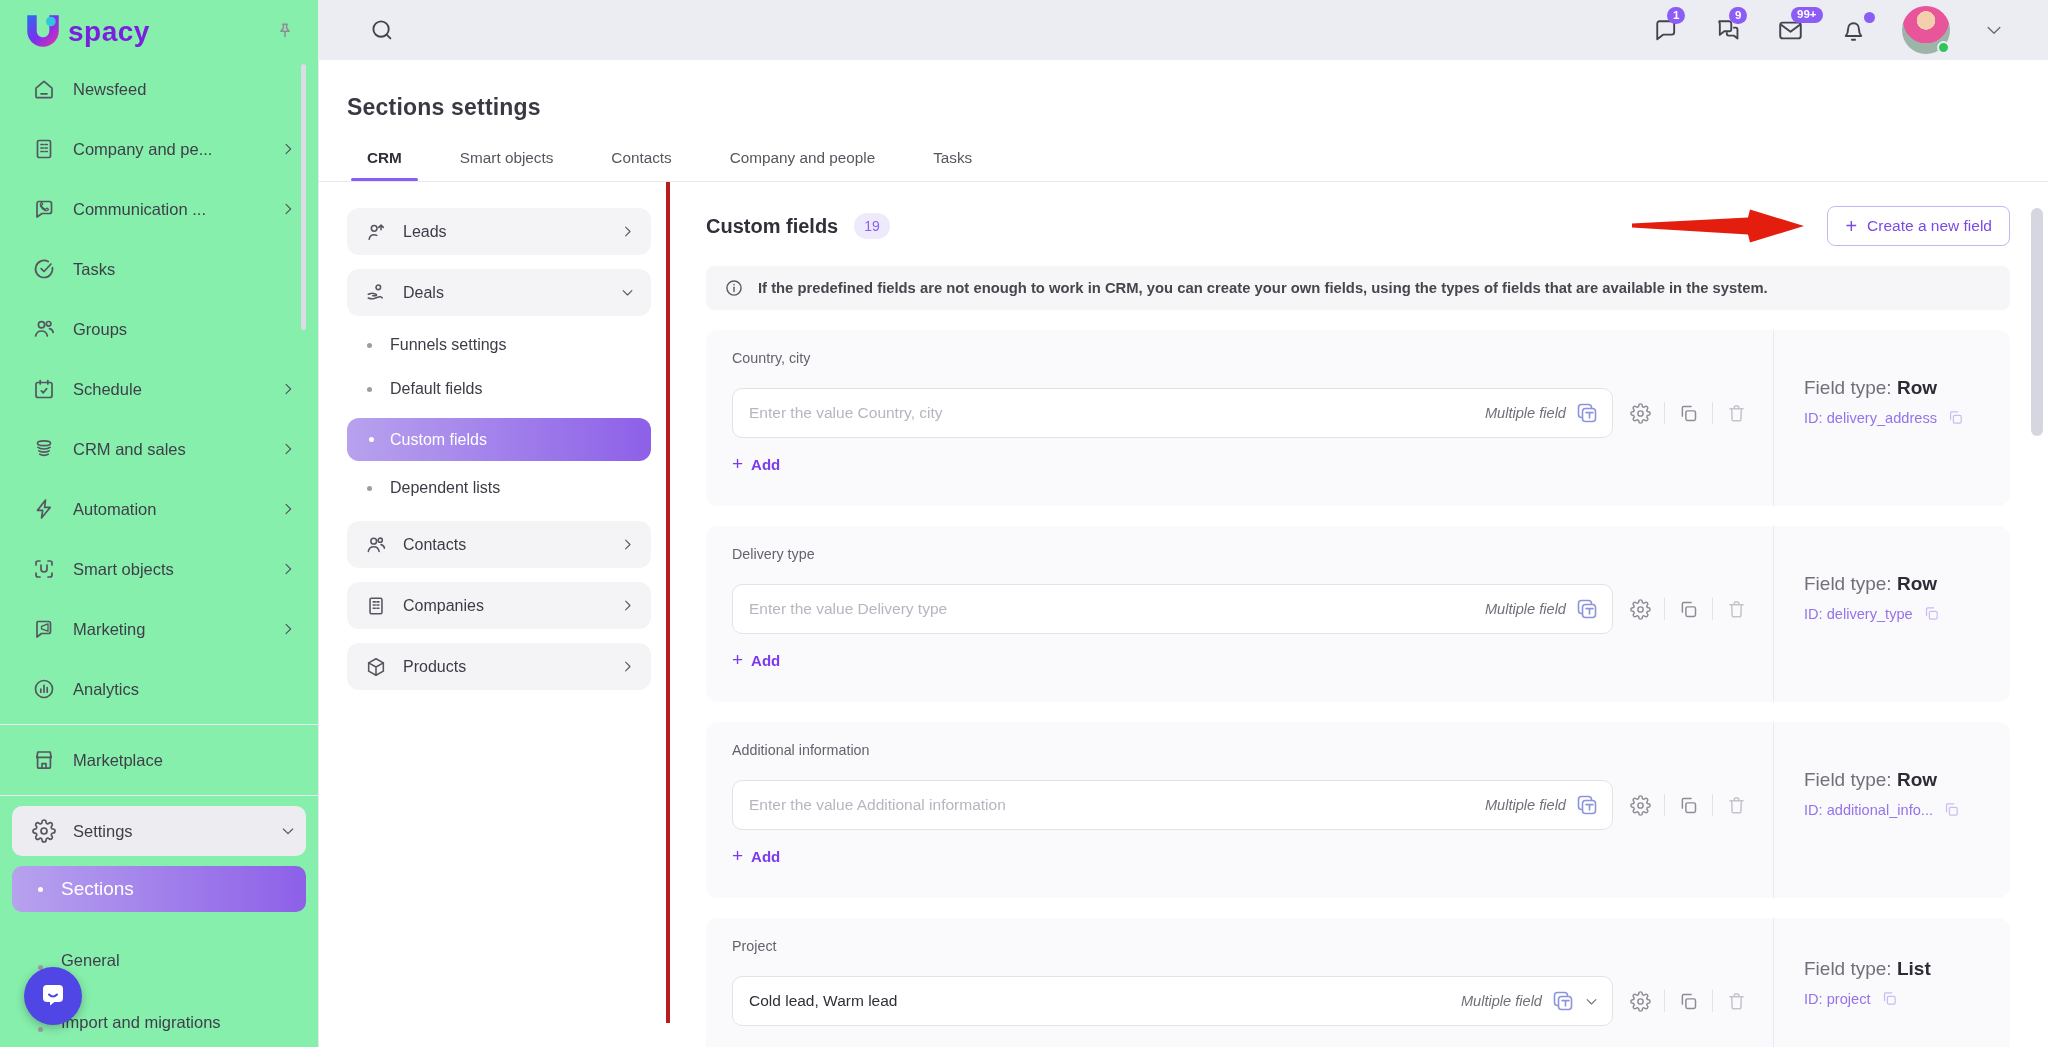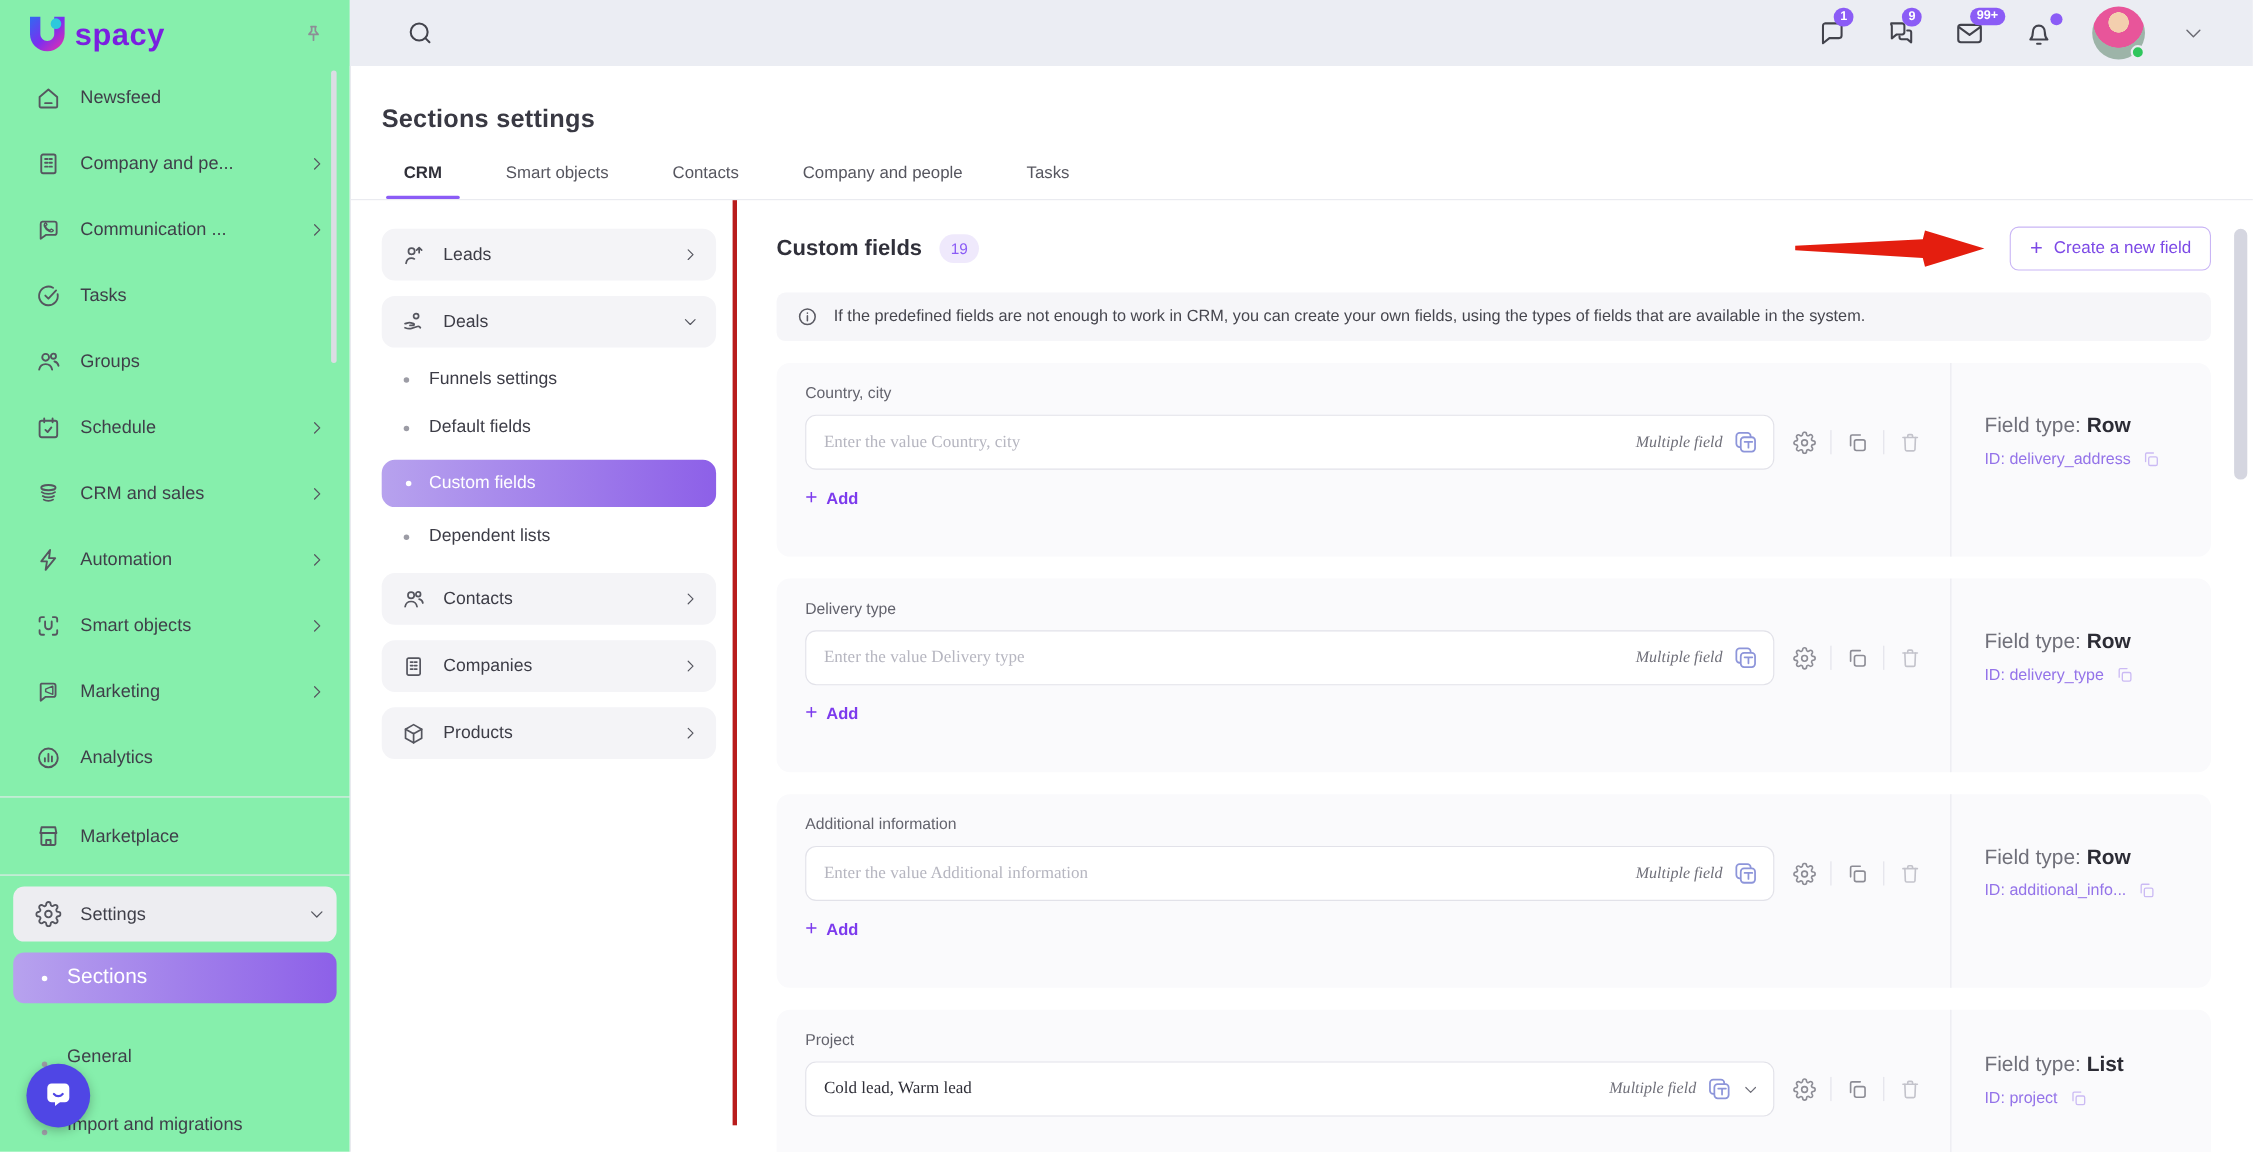--- a/index.html
+++ b/index.html
@@ -65,26 +65,26 @@
 
   .fields { flex:1; padding:0 38px 0 36px; }
   .fhead { display:flex; align-items:center; margin-top:24px; position:relative; height:40px; }
   .ftitle { font-size:20px; font-weight:700; color:#30303a; }
   .fcount { margin-left:16px; background:#efe9fc; color:#8b5cf6; font-size:14px; border-radius:14px; padding:5px 10px; }
   .createbtn { margin-left:auto; display:flex; align-items:center; gap:10px; height:40px; padding:0 17px;
                border:1px solid #c9b5f5; border-radius:8px; background:#fff; color:#7c49e6; font-size:15.5px; cursor:pointer; }
   .createbtn .plus { font-size:20px; font-weight:400; line-height:1; }
   .red-arrow { position:absolute; right:202px; top:1px; }
   .banner { margin-top:20px; height:44px; background:#f6f6f9; border-radius:8px; display:flex; align-items:center;
-            gap:14px; padding:0 18px; font-size:14.8px; color:#46464e; }
+            gap:14px; padding:0 18px; font-size:14.8px; color:#46464e;font-weight:bold; }
 
   .card { display:flex; background:#fafafc; border-radius:12px; margin-top:20px; height:176px; }
   .cleft { flex:1; padding:20px 26px 0; min-width:0; }
   .clabel { font-size:14.3px; color:#63636d; }
-  .crow { display:flex; align-items:center; margin-top:11px;font-family:Liberation Serif, serif; }
+  .crow { display:flex; align-items:center; margin-top:22px; }
   .cinputwrap { position:relative; flex:1; height:50px; }
   .cinput { width:100%; height:50px; border:1px solid #e2e2e9; border-radius:10px; background:#fff;
             padding:0 160px 0 16px; font-size:15.5px; color:#2f2f38; font-family:inherit; }
   .cinput::placeholder { color:#b6b6c0; }
   .multi { position:absolute; right:14px; top:0; height:50px; display:flex; align-items:center; gap:9px;
            font-size:14.6px; font-style:italic; color:#6f6f79; }
   .acticons { display:flex; align-items:center; gap:13px; margin-left:17px; }
   .acticons .abtn { cursor:pointer; }
   .acticons svg.ic { stroke:#8c8c95; }
   .acticons .light svg.ic { stroke:#c3c3cb; }

